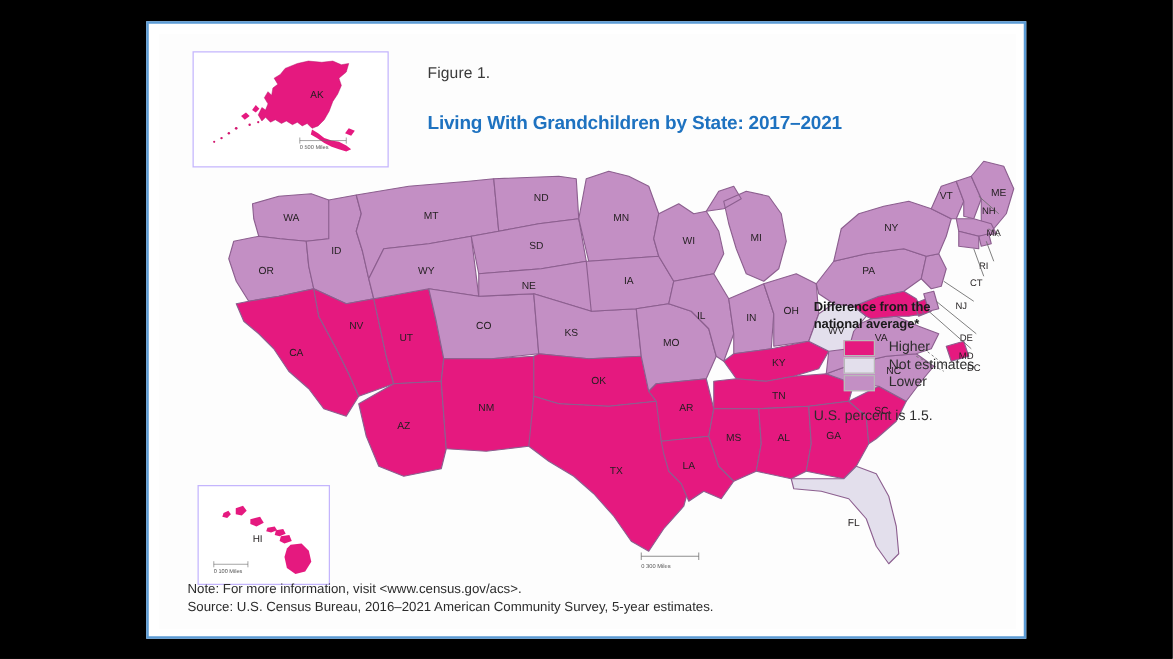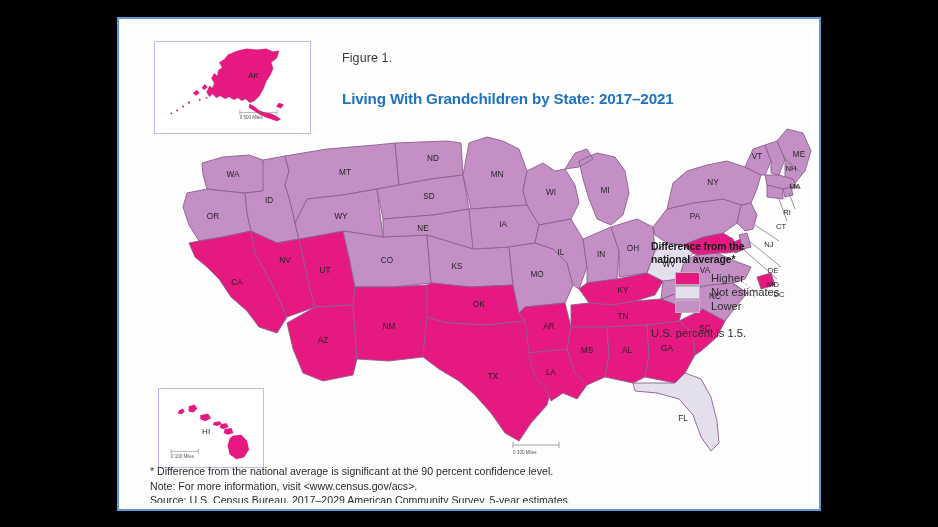--- a/index.html
+++ b/index.html
@@ -353,20 +353,19 @@
           </div>
           <div class="lg-row">
             <span class="lg-sw" style="background:#c38fc4"></span>
             <span class="lg-lab">Lower</span>
           </div>
         </div>
         <div class="lg-note">U.S. percent is 1.5.</div>
       </div>
 
       <div id="foot">
-        <div>* Difference from the national average is significant at the 90 percent confidence level.</div>
         <div>Note: For more information, visit &lt;www.census.gov/acs&gt;.</div>
-        <div>Source: U.S. Census Bureau, 2017–2029 American Community Survey, 5-year estimates.</div>
+        <div>Source: U.S. Census Bureau, 2016–2021 American Community Survey, 5-year estimates.</div>
       </div>
 
     </div>
   </div>
 </div>
 
 </body></html>

